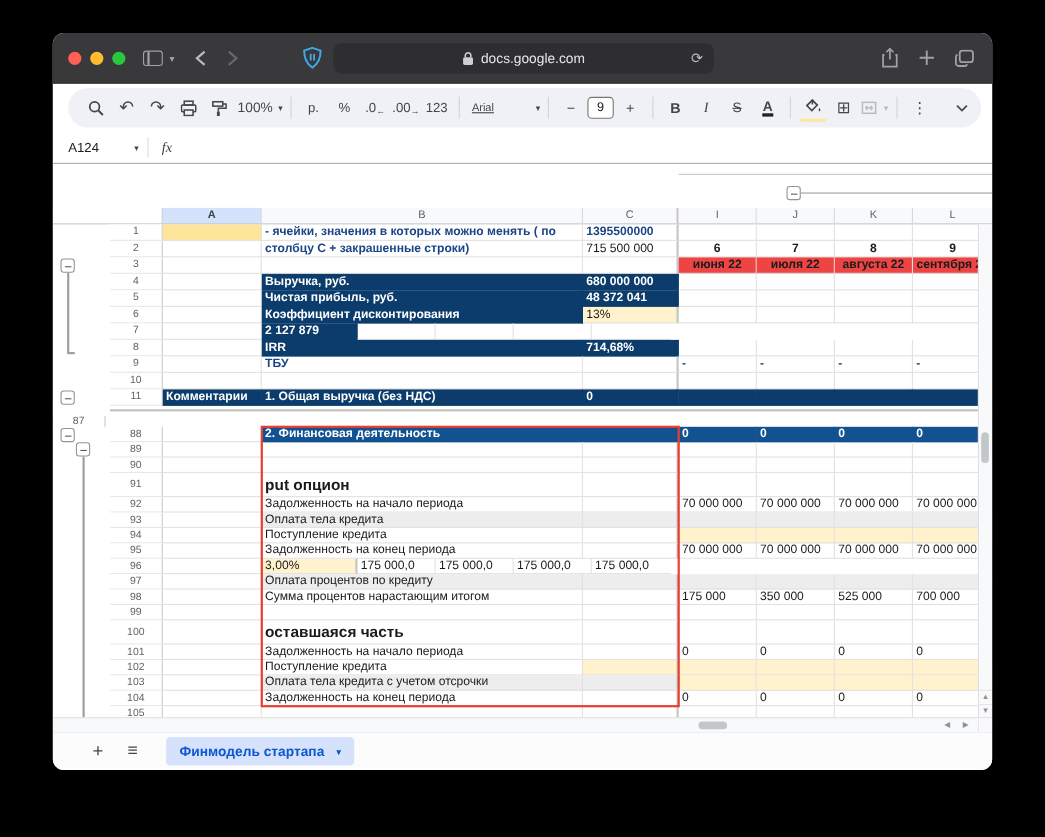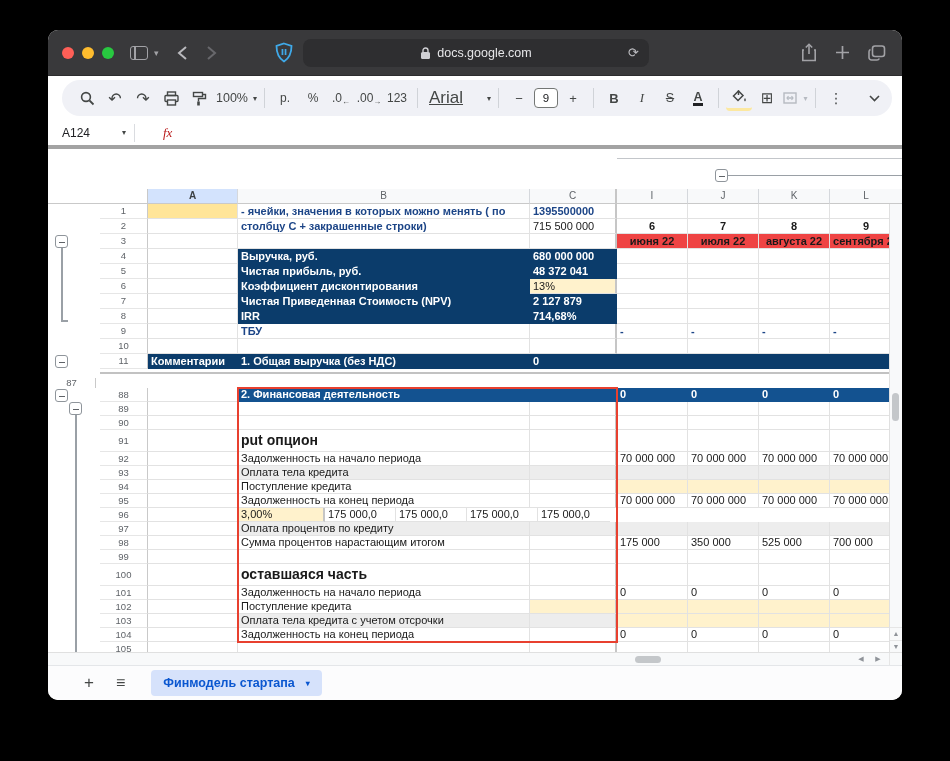--- a/index.html
+++ b/index.html
@@ -28,37 +28,37 @@
 
   
   .gtoolbar { height:44px; background:#fff; display:flex; align-items:center; padding:0 14px; }
   .pill { flex:1; height:36px; background:#f0f1f6; border-radius:20px; display:flex; align-items:center; padding:0 12px; gap:2px; color:#444746; font-size:13px; }
   .titem { min-width:26px; height:26px; display:flex; align-items:center; justify-content:center; border-radius:4px; color:#444746; position:relative;}
   .sep { width:1px; height:20px; background:#d0d3d8; margin:0 5px; }
   .zoomlbl { font-size:12.5px; padding:0 2px;}
   .caret { font-size:8px; color:#444746; margin-left:3px;}
   .fmt { font-size:12px; }
   .mini-arrow { font-size:8px; position:relative; top:3px; }
-  .fontname { font-size:17px; padding:0 4px;text-decoration:underline; }
+  .fontname { font-size:10px; padding:0 4px;text-decoration:underline; }
   .fsize-box { width:24px; height:20px; border:1px solid #747775; border-radius:4px; background:#fff; display:flex; align-items:center; justify-content:center; font-size:11.5px; color:#202124; }
   .bld{font-weight:bold; font-size:13px;} .itl{font-style:italic; font-family:"Liberation Serif",serif; font-size:13px;}
   .strk{ text-decoration:line-through; font-size:12.5px;}
   .txtcol{ font-size:12.5px; font-weight:bold; border-bottom:3px solid #202124; line-height:12px; }
   .fillic { border-bottom:3px solid #fce8a0; padding-bottom:1px;}
   .bordic { font-size:15px; }
   .mergic { color:#b6bac1; font-size:12px; letter-spacing:-1px;}
   .dots { font-size:14px; }
   .endchev { margin-left:18px; font-size:10px; color:#444746;}
 
   
-  .fbar { height:29px; background:#fff; display:flex; align-items:center; border-bottom:4px solid #a3a3a3; font-size:12px; color:#202124; }
+  .fbar { height:29px; background:#fff; display:flex; align-items:center; border-bottom:1px solid #a3a3a3; font-size:12px; color:#202124; }
   .namebox { width:86px; display:flex; align-items:center; justify-content:space-between; padding:0 8px 0 14px; }
   .namebox .caret{margin:0;}
   .fdiv { width:1px; height:18px; background:#dadce0; margin-right:12px;}
-  .fx { font-style:italic; color:#b91c1c; font-family:"Liberation Serif", serif; font-size:13px;margin-left:16px; }
+  .fx { font-style:italic; color:#404040; font-family:"Liberation Serif", serif; font-size:13px; }
 
   
   .sheet { position:relative; height:516px; background:#fff; font-size:11px; color:#1a1a1a; overflow:hidden; }
 
   .colgutter { height:40px; position:relative; }
   .cg-line1 { position:absolute; left:569px; right:0; top:9px; height:1px; background:#c3c6ca; }
   .cg-line2 { position:absolute; left:680px; right:0; top:26px; height:1px; background:#9aa0a6; }
 
   .gbox { position:absolute; width:13px; height:13px; background:#fff; border:1px solid #8f959b; border-radius:3px; z-index:6; }
   .gbox::after { content:""; position:absolute; left:2.5px; top:5.5px; width:6px; height:1.5px; background:#5f6368; }
@@ -368,21 +368,20 @@
           <div class="cell col-C cream num">13%</div>
           <div class="cell col-I"></div>
           <div class="cell col-J"></div>
           <div class="cell col-K"></div>
           <div class="cell col-L"></div>
         </div>
         <div class="s-row">
           <div class="gut"></div>
           <div class="rn">7</div>
           <div class="cell col-A"></div>
-          <div class="cell col-B navy num bold">Чистая Приведенная Стоимость (NPV)</div>
           <div class="cell col-C navy num bold">2 127 879</div>
           <div class="cell col-I"></div>
           <div class="cell col-J"></div>
           <div class="cell col-K"></div>
           <div class="cell col-L"></div>
         </div>
         <div class="s-row">
           <div class="gut"></div>
           <div class="rn">8</div>
           <div class="cell col-A"></div>

